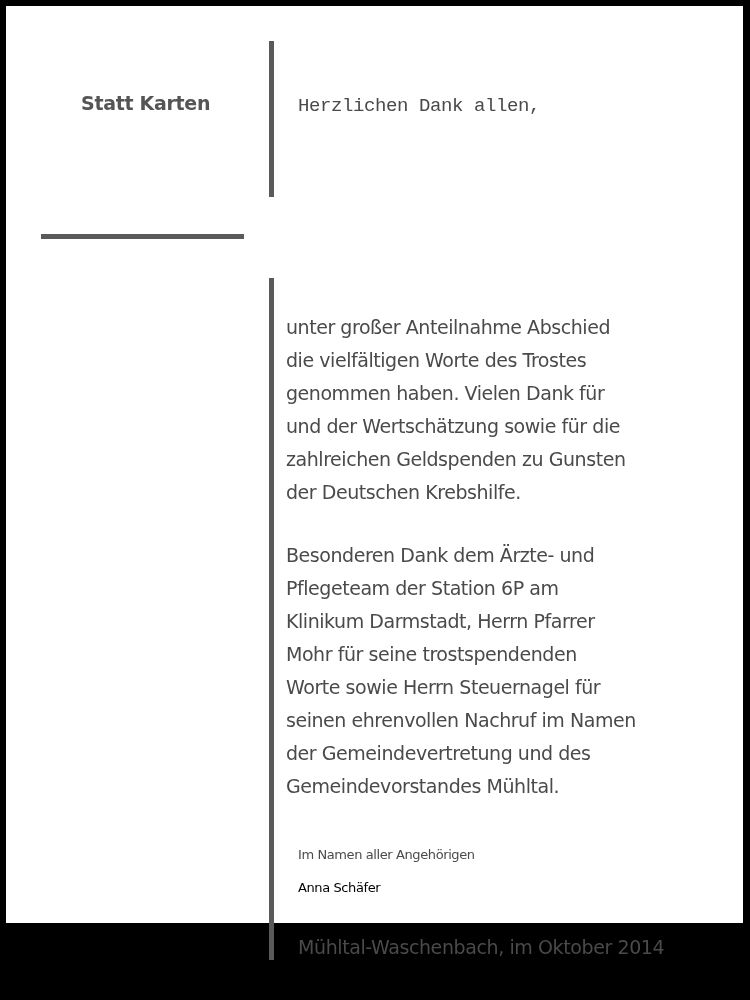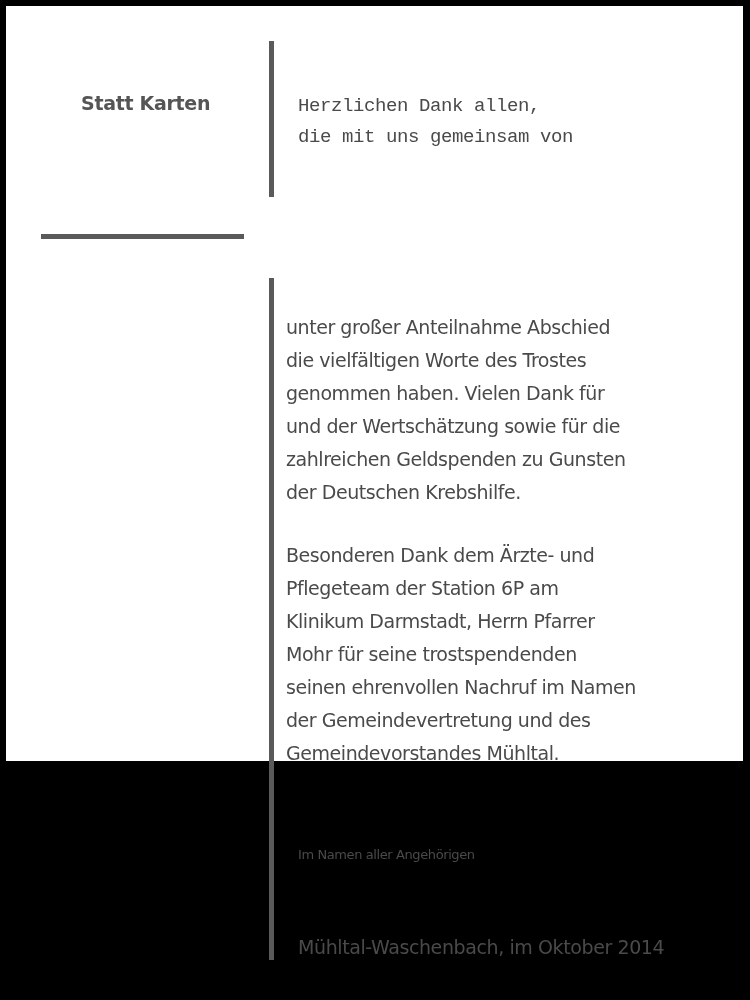--- a/index.html
+++ b/index.html
@@ -1,17 +1,17 @@
 <!DOCTYPE html>
 <html><head>
 <meta charset="utf-8">
 <style>
   html, body { margin:0; padding:0; }
   body { width:750px; height:1000px; background:#000; position:relative; overflow:hidden; }
-  .card { position:absolute; left:6px; top:6px; width:737px; height:755px; background:#fff; }
+  .card { position:absolute; left:6px; top:6px; width:737px; height:917px; background:#fff; }
   .txt { font-family:"DejaVu Sans", sans-serif; color:#4a4a4a; position:absolute; white-space:nowrap; }
   .statt { left:75px; top:86px; font-size:19px; font-weight:bold; color:#555; letter-spacing:-0.3px; }
   .intro { left:292px; top:85px; font-size:19px; line-height:31px; letter-spacing:-0.4px;font-family:Liberation Mono, monospace; }
   .vbar { position:absolute; background:#5a5a5a; width:5px; }
   .vbar1 { left:263px; top:35px; height:156px; }
   .vbar2 { left:263px; top:272px; height:682px; }
   .hbar { position:absolute; left:35px; top:228px; width:203px; height:5px; background:#5a5a5a; }
   .name { left:261px; top:208px; font-size:38px; color:#000; letter-spacing:-1.2px; }
   .para { left:280px; font-size:19px; line-height:33px; letter-spacing:-0.45px; }
   .p1 { top:305px; }
@@ -22,43 +22,43 @@
   .line { display:block; }
 </style>
 </head>
 <body>
 
 <div class="card">
   <div class="txt statt">Statt Karten</div>
   <div class="vbar vbar1"></div>
   <div class="txt intro">
     <span class="line">Herzlichen Dank allen,</span>
-    <span class="line">die mit uns gemeinsam von</span>
   </div>
   <div class="hbar"></div>
   <div class="vbar vbar2"></div>
 
   <div class="txt para p1">
     <span class="line">unter großer Anteilnahme Abschied</span>
     <span class="line">die vielfältigen Worte des Trostes</span>
     <span class="line">genommen haben. Vielen Dank für</span>
     <span class="line">und der Wertschätzung sowie für die</span>
     <span class="line">zahlreichen Geldspenden zu Gunsten</span>
     <span class="line">der Deutschen Krebshilfe.</span>
   </div>
 
   <div class="txt para p2">
     <span class="line">Besonderen Dank dem Ärzte- und</span>
     <span class="line">Pflegeteam der Station 6P am</span>
     <span class="line">Klinikum Darmstadt, Herrn Pfarrer</span>
     <span class="line">Mohr für seine trostspendenden</span>
+    <span class="line">Worte sowie Herrn Steuernagel für</span>
     <span class="line">seinen ehrenvollen Nachruf im Namen</span>
     <span class="line">der Gemeindevertretung und des</span>
     <span class="line">Gemeindevorstandes Mühltal.</span>
   </div>
 
   <div class="txt closing">
     <span class="line">Im Namen aller Angehörigen</span>
-    <span class="line signer">Statt Schäfer</span>
+    <span class="line signer">Anna Schäfer</span>
   </div>
 
   <div class="txt place">Mühltal-Waschenbach, im Oktober 2014</div>
 </div>
 
 </body></html>

